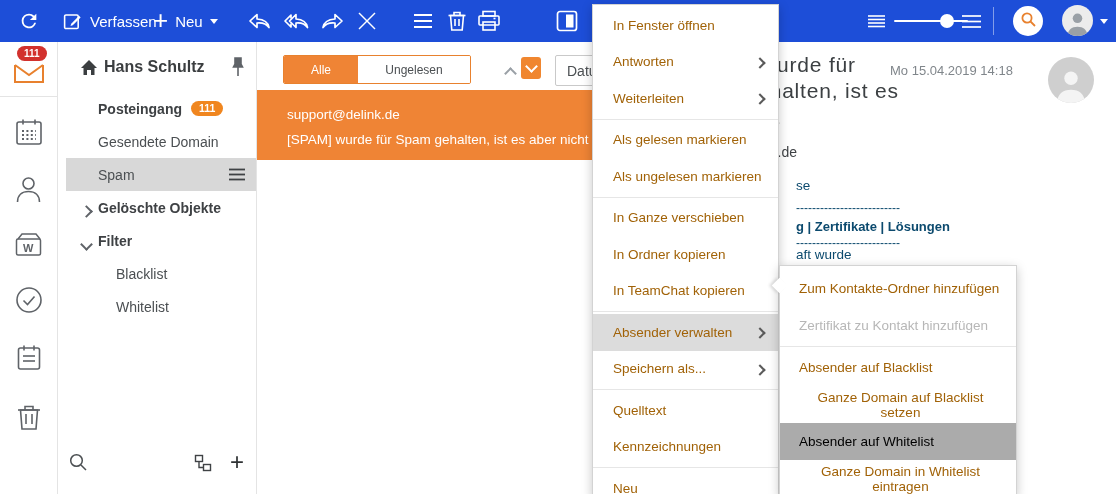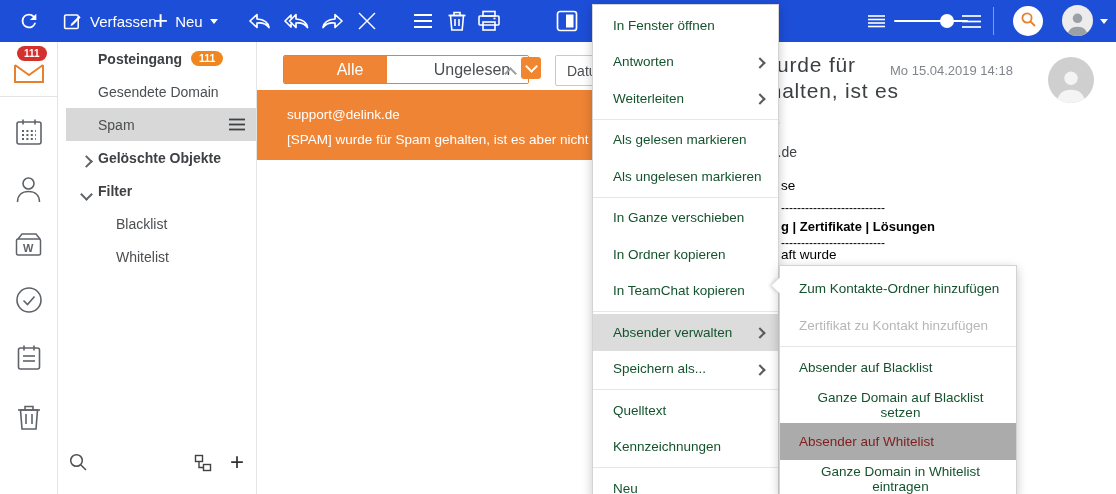--- a/index.html
+++ b/index.html
@@ -39,51 +39,51 @@
   
   .chev{display:inline-block;width:7px;height:7px;border-right:2px solid #5f6368;border-bottom:2px solid #5f6368;}
   .chev.right{transform:rotate(-45deg);}
   .chev.down{transform:rotate(45deg);}
   .chev.up{transform:rotate(-135deg);}
   .chev.white{border-color:#fff;}
   .chev.gray{border-color:#9aa0a6;}
   
   .list{position:absolute;left:257px;top:42px;width:403px;bottom:0;background:#fff;z-index:1;}
   .tabs{position:absolute;left:26px;top:13px;display:flex;height:27px;border:1px solid #E8812E;border-radius:2px;overflow:hidden;}
-  .tab{display:flex;align-items:center;justify-content:center;font-size:16px;cursor:pointer;padding-left:29px;}
+  .tab{display:flex;align-items:center;justify-content:center;font-size:12px;cursor:pointer;}
   .tab.active{background:#EF8435;color:#fff;width:74px;}
   .tab.inactive{background:#fff;color:#4b4f52;width:112px;}
   .sort-up{position:absolute;left:249px;top:22px;cursor:pointer;}
   .sort-down-box{position:absolute;left:264px;top:15px;width:20px;height:22px;background:#F0862F;border-radius:3px;display:flex;align-items:center;justify-content:center;cursor:pointer;}
   .sort-select{position:absolute;left:298px;top:13px;width:110px;height:29px;border:1px solid #c9c9c9;border-radius:2px;background:#fff;
                display:flex;align-items:center;padding-left:11px;font-size:14px;color:#4b4f52;cursor:pointer;}
   .mail-row{position:absolute;left:0;top:48px;width:403px;height:70px;background:#EF8435;color:#fff;padding:16px 0 0 30px;box-sizing:border-box;cursor:pointer;}
   .mail-sender{font-size:13.5px;line-height:18px;}
   .mail-subject{font-size:13.5px;line-height:18px;margin-top:7px;white-space:nowrap;}
   
   .preview{position:absolute;left:660px;top:42px;right:0;bottom:0;background:#fff;z-index:0;}
   .pv-subject{position:absolute;left:20px;top:10px;font-size:21px;letter-spacing:.8px;color:#3c4043;line-height:26px;}
   .pv-date{position:absolute;left:230px;top:21px;font-size:13px;color:#80868b;}
   .pv-avatar{position:absolute;right:22px;top:15px;width:46px;height:46px;border-radius:50%;background:#cfcfcf;overflow:hidden;display:flex;align-items:flex-end;justify-content:center;}
   .pv-sender{position:absolute;left:20px;top:102px;font-size:14px;color:#3f4245;}
-  .frag{position:absolute;left:121px;color:#000000;white-space:nowrap;}
+  .frag{position:absolute;left:136px;color:#0c4a6e;white-space:nowrap;}
   
   .menu{position:absolute;left:592px;top:4px;width:187px;height:495px;background:#fff;border:1px solid #d3d3d3;
         box-shadow:0 3px 10px rgba(0,0,0,.22);z-index:10;box-sizing:border-box;padding-top:2px;}
-  .menu-item{position:relative;height:36.5px;display:flex;align-items:center;padding:0 14px 0 20px;font-size:13.5px;color:#14532d;cursor:pointer;}
+  .menu-item{position:relative;height:36.5px;display:flex;align-items:center;padding:0 14px 0 20px;font-size:13.5px;color:#a16207;cursor:pointer;}
   .menu-item.hl{background:#DCDCDC;}
   .menu-item .sub-arrow{position:absolute;right:14px;top:15px;width:6px;height:6px;border-color:#5a5a5a;}
   .menu-divider{height:1px;background:#e6e6e6;margin:2px 0;}
   .submenu{position:absolute;left:779px;top:265px;width:238px;height:232px;background:#fff;border:1px solid #d3d3d3;
         box-shadow:0 3px 10px rgba(0,0,0,.22);z-index:11;box-sizing:border-box;padding-top:4px;}
   .submenu::before{content:"";position:absolute;left:-6px;top:14px;width:11px;height:11px;background:#fff;transform:rotate(45deg);
         box-shadow:-2px 2px 3px rgba(0,0,0,.12);}
   .submenu .menu-item{height:37px;padding-left:19px;text-align:center;}
   .submenu .menu-item.disabled{color:#b7b7b7;cursor:default;}
-  .submenu .menu-item.active{background:#ABABAB;color:#7f1d1d;}
+  .submenu .menu-item.active{background:#ABABAB;color:#000000;}
 </style>
 </head>
 <body>
 
 <div class="screen">
 
   <div class="toolbar">
     <div class="tbtn" style="left:18px">
       <span>
         <svg width="22" height="22" viewBox="0 0 24 24">
@@ -266,20 +266,32 @@
         <path d="M4.5 7 6 26h14L21.5 7z"></path>
           <line x1="2" y1="7" x2="24" y2="7"></line>
           <path d="M9 7V3.5h8V7"></path>
           <line x1="10" y1="11" x2="10" y2="21"></line>
           <line x1="16" y1="11" x2="16" y2="21"></line>
         </svg>
     </div>
   </div>
 
   <div class="folders">
+    <div class="account-row">
+      <svg width="16" height="15" viewBox="0 0 16 15">
+        <path d="M0 8 8 0l8 8h-2.5v7H10v-5H6v5H2.5V8z" fill="#3b3e40"></path>
+        </svg>
+      <span class="account-name">Hans Schultz</span>
+      <span class="pin">
+        <svg width="12" height="22" viewBox="0 0 12 22" fill="none" stroke="#5f6368" stroke-width="1.6">
+          <path d="M3 2h6v6l1.5 3h-9L3 8z" fill="#5f6368"></path>
+            <line x1="6" y1="11" x2="6" y2="20"></line>
+          </svg>
+      </span>
+    </div>
     <div id="folder-list">
         <div class="folder-item bold">
           <span>Posteingang</span>
           <span class="fbadge">111</span>
         </div>
         <div class="folder-item">
           <span>Gesendete Domain</span>
         </div>
         <div class="folder-item selected">
           <span>Spam</span>

